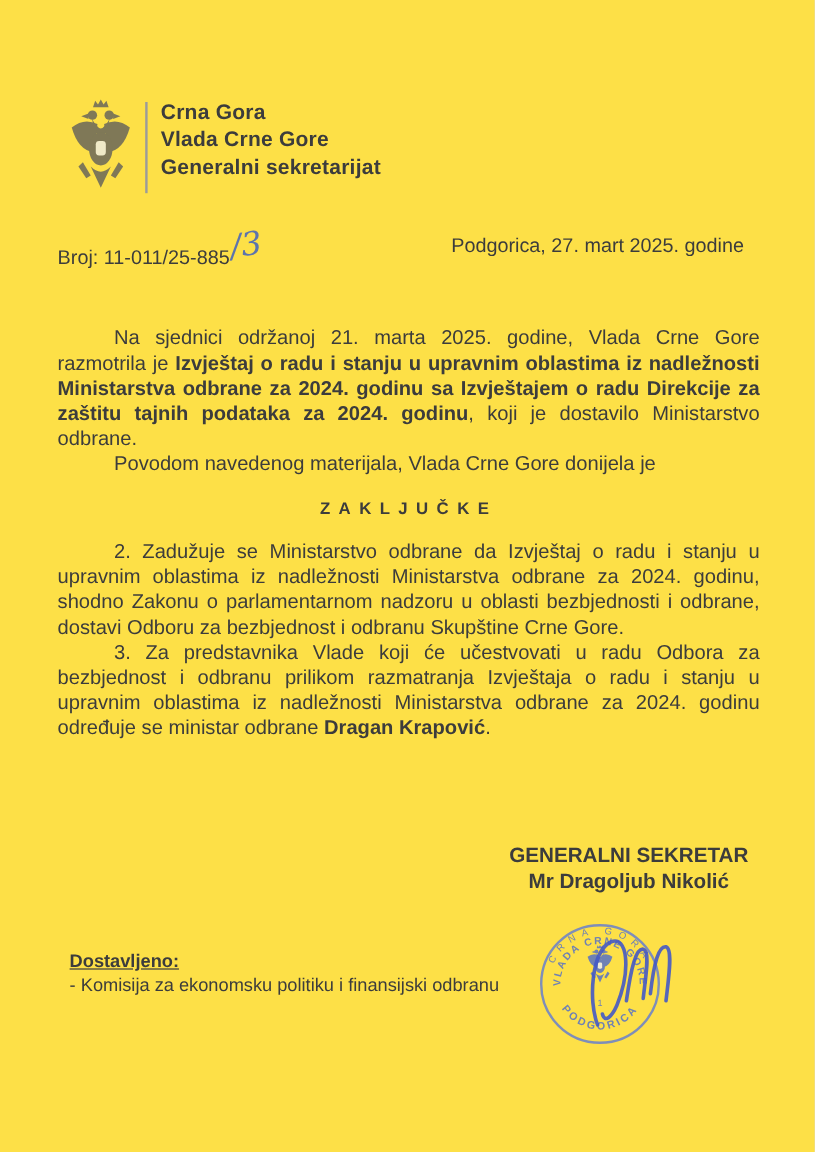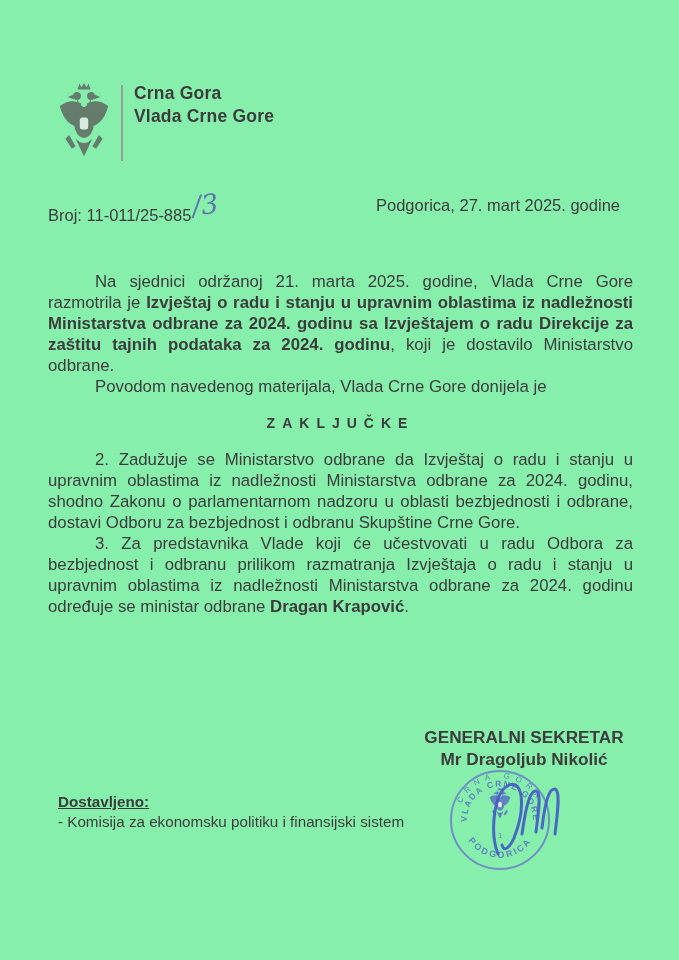--- a/index.html
+++ b/index.html
@@ -1,20 +1,20 @@
 <!DOCTYPE html>
 <html><head>
 <meta charset="utf-8">
 <style>
   html,body{margin:0;padding:0;background:#e8e8e8;}
   .page{
     position:relative;
     width:679px;height:960px;
     margin:0 auto;
-    background:#86efac;
+    background:#fde047;
     color:#3c3c3c;
     font-family:"Liberation Sans","DejaVu Sans",sans-serif;
     overflow:hidden;
     box-shadow:0 0 4px rgba(0,0,0,.15);
   }
 
   
   .letterhead{position:absolute;top:82px;left:56px;display:flex;align-items:flex-start;}
   .coa{width:56px;height:82px;opacity:.78;filter:blur(.3px);margin-right:9px;}
   .lh-divider{width:2px;height:76px;background:#9b9b9b;margin:3px 11px 0 0;}
@@ -28,21 +28,21 @@
     transform:rotate(-7deg);position:relative;top:-7px;margin-left:1px;
   }
 
   
   .content{position:absolute;top:271px;left:48px;width:585px;font-size:16.8px;line-height:21px;text-align:justify;}
   .content p{margin:0;text-indent:47px;}
   .content .heading{font-weight:bold;text-align:center;text-indent:0;letter-spacing:7px;margin:16px 0 15px;font-size:14px;}
   .b{font-weight:bold;}
 
   
-  .sig-block{position:absolute;top:726px;left:413px;width:222px;text-align:center;font-weight:bold;font-size:17.2px;line-height:22px;}
+  .sig-block{position:absolute;top:701px;left:413px;width:222px;text-align:center;font-weight:bold;font-size:17.2px;line-height:22px;}
 
   
   .stamp-wrap{position:absolute;left:436px;top:754px;width:152px;height:140px;filter:blur(.25px);}
 
   
   .distribution{position:absolute;left:58px;top:792px;font-size:15.2px;line-height:19.5px;}
   .distribution .label{font-weight:bold;text-decoration:underline;}
 
   
   .defs{position:absolute;width:0;height:0;overflow:hidden;}
@@ -71,20 +71,21 @@
 <div class="page">
 
   <div class="letterhead">
     <svg class="coa" viewBox="0 0 60 88">
       <use href="#coa-eagle" xlink:href="#coa-eagle" fill="#5c5c5c"></use>
     </svg>
     <div class="lh-divider"></div>
     <div class="org">
       <div>Crna Gora</div>
       <div>Vlada Crne Gore</div>
+      <div>Generalni sekretarijat</div>
     </div>
   </div>
 
   <div class="meta-row">
     <div>
       <span>Broj: 11-011/25-885</span><span class="handwritten">/3</span>
     </div>
     <div>Podgorica, 27. mart 2025. godine</div>
   </div>
 
@@ -126,16 +127,16 @@
       <g fill="none" stroke="#4459c6" stroke-width="3" stroke-linecap="round" opacity="0.9">
         <path d="M 62 100 C 54 80, 57 38, 73 31 C 87 25, 90 54, 78 84 C 74 93, 68 99, 66 91"></path>
         <path d="M 86 80 C 90 52, 94 36, 100 37 C 106 38, 102 60, 100 78"></path>
         <path d="M 106 74 C 109 48, 113 34, 119 35 C 125 37, 121 62, 119 80"></path>
       </g>
     </svg>
   </div>
 
   <div class="distribution">
     <div class="label">Dostavljeno:</div>
-    <div>- Komisija za ekonomsku politiku i finansijski sistem</div>
+    <div>- Komisija za ekonomsku politiku i finansijski odbranu</div>
   </div>
 
 </div>
 
 </body></html>

